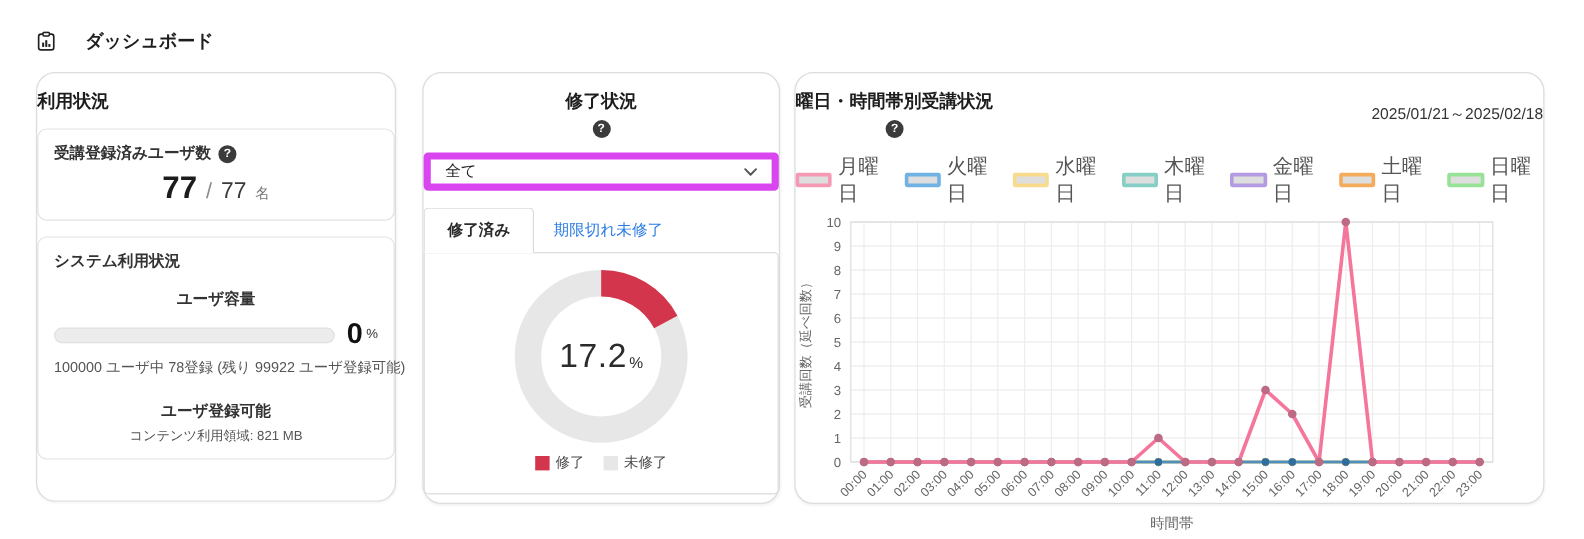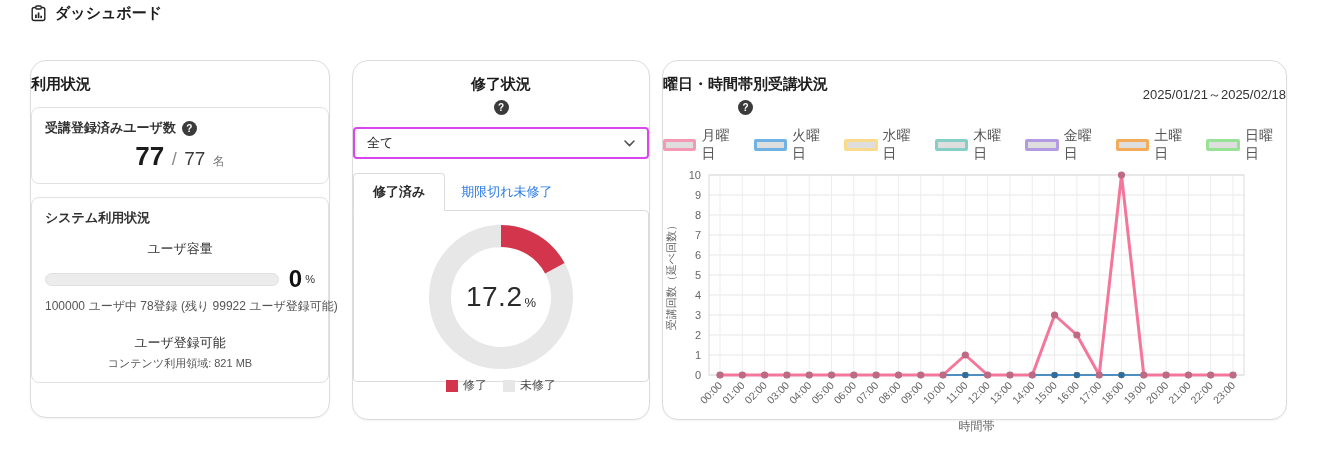--- a/index.html
+++ b/index.html
@@ -1,18 +1,18 @@
 <!DOCTYPE html>
 <html><head>
 <meta charset="utf-8">
 <style>
   * { margin:0; padding:0; box-sizing:border-box; }
   html,body { width:1320px; height:449px; background:#fff; overflow:hidden;
     font-family:"Liberation Sans","DejaVu Sans",sans-serif; color:#333; }
-  .page-header { position:absolute; left:30px; top:4px; display:flex; align-items:center; gap:8px; }
+  .page-header { position:absolute; left:30px; top:25px; display:flex; align-items:center; gap:24px; }
   .page-title { font-size:15px; font-weight:bold; color:#1d1d1d; }
   .panel { position:absolute; top:60px; background:#fff; border:1px solid #dcdcdc;
     border-radius:16px; box-shadow:0 1px 2px rgba(0,0,0,.05); padding:14px 0; }
   #usage-panel { left:30px; width:300px; height:358px; }
   #completion-panel { left:352px; width:298px; height:360px; }
   #schedule-panel { left:662px; width:625px; height:360px; }
   .panel-title { font-size:15px; font-weight:bold; color:#1d1d1d; }
   .title-row { display:flex; align-items:center; gap:6px;flex-direction:column; }
   .help { width:15px; height:15px; border-radius:50%; background:#3b3b3b; color:#fff;
     display:inline-flex; align-items:center; justify-content:center; font-size:10px;
@@ -20,53 +20,53 @@
   .help::after { content:"?"; }
   
   .card { border:1px solid #e2e2e2; border-radius:8px; padding:11px 13px; margin-top:13px; }
   .card-label-row { display:flex; align-items:center; gap:6px; font-size:13px; font-weight:bold; }
   .users-value { text-align:center; margin-top:4px; }
   .users-big { font-size:26px; font-weight:bold; color:#1c1c1c; }
   .users-sep { font-size:18px; color:#8a8a8a; margin:0 3px; }
   .users-total { font-size:19px; color:#3a3a3a; }
   .users-unit { font-size:12px; color:#777; margin-left:3px; }
   .sys-title { font-size:13px; font-weight:bold; }
-  .cap-label { font-size:13px; font-weight:normal; text-align:center; margin-top:13px; }
+  .cap-label { font-size:13px; font-weight:bold; text-align:center; margin-top:13px; }
   .bar-row { display:flex; align-items:center; margin-top:9px; }
   .bar { flex:1; height:13px; background:#ececec; border:1px solid #e0e0e0; border-radius:7px; overflow:hidden; }
   .bar-fill { height:100%; background:#4a90d9; border-radius:7px; width:0; }
   .pct-big { font-size:24px; font-weight:bold; color:#111; margin-left:10px; line-height:1; }
   .pct-unit { font-size:11px; color:#333; margin-left:3px; }
   .cap-caption { font-size:12px; color:#555; text-align:center; margin-top:7px; white-space:nowrap; }
   
-  .select { margin-top:12px; height:32px; border:2px solid #d946ef; border-radius:4px;
+  .select { margin-top:12px; height:32px; border:6px solid #d946ef; border-radius:4px;
     display:flex; align-items:center; justify-content:space-between; padding:0 12px;
     font-size:13px; color:#222; cursor:pointer; background:#fff; }
   .tabs { display:flex; align-items:flex-end; margin-top:14px; position:relative; z-index:2; }
   .tab-active { background:#fff; border:1px solid #dcdcdc; border-bottom:1px solid #fff;
     border-radius:4px 4px 0 0; padding:9px 19px; font-size:13px; font-weight:bold; color:#2b2b2b;
     margin-bottom:-1px; cursor:pointer; }
   .tab-link { padding:9px 16px; font-size:13px; color:#2d7ce4; cursor:pointer; }
-  .tab-content { border:1px solid #dcdcdc; border-radius:0 4px 4px 4px; height:172px;
+  .tab-content { border:1px solid #dcdcdc; border-radius:0 4px 4px 4px; height:202px;
     position:relative; text-align:center; }
   .donut-wrap { position:relative; width:150px; height:150px; margin:11px auto 0; }
   .donut-center { position:absolute; inset:0; display:flex; align-items:center; justify-content:center; }
   .donut-pct { font-size:28px; color:#2b2b2b; letter-spacing:0.5px; }
   .donut-pct-unit { font-size:13px; color:#2b2b2b; margin-left:2px; margin-top:10px; }
   .donut-legend { display:flex; justify-content:center; gap:16px; margin-top:5px; }
   .dl-item { display:flex; align-items:center; gap:5px; font-size:12px; color:#4a4a4a; }
   .dl-sq { width:12px; height:12px; display:inline-block; }
   .donut-summary { font-size:12px; color:#5f6d7a; margin-top:9px; }
   
   .sched-header { display:flex; align-items:center; justify-content:space-between;text-align:center; }
   .date-range { font-size:13px; color:#333; }
   .chart-legend { display:flex; justify-content:center; align-items:center; gap:11px; margin-top:12px; }
   .cl-item { display:flex; align-items:center; gap:5px; cursor:pointer; }
   .cl-box { width:34px; height:12px; background:#dedede; border:3px solid #000; border-radius:2px; }
-  .cl-label { font-size:14px; color:#555; }
+  .cl-label { font-size:17px; color:#555; }
   .chart-box { margin-top:4px; }
 </style>
 </head>
 <body>
 
 <div class="page-header">
   <svg width="17" height="17" viewBox="0 0 17 17">
     <rect x="2.2" y="2.5" width="12.6" height="13" rx="2" fill="none" stroke="#222" stroke-width="1.4"></rect>
     <rect x="5.8" y="1" width="5.4" height="3" rx="1" fill="#fff" stroke="#222" stroke-width="1.3"></rect>
     <rect x="5.1" y="9.5" width="1.7" height="3.6" fill="#222"></rect>

